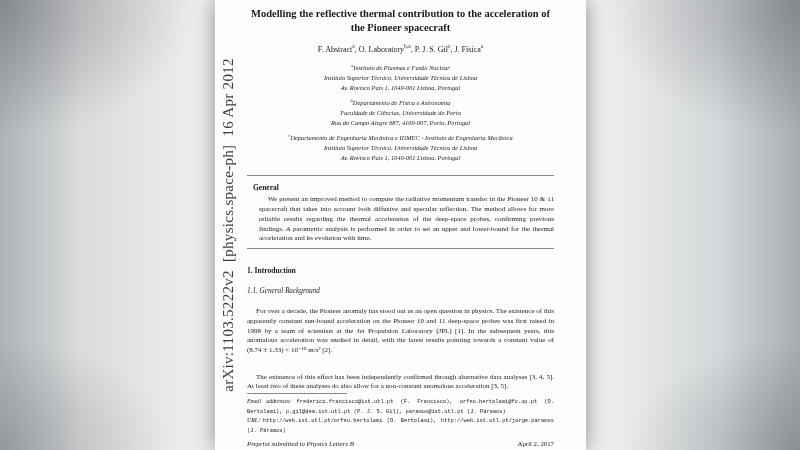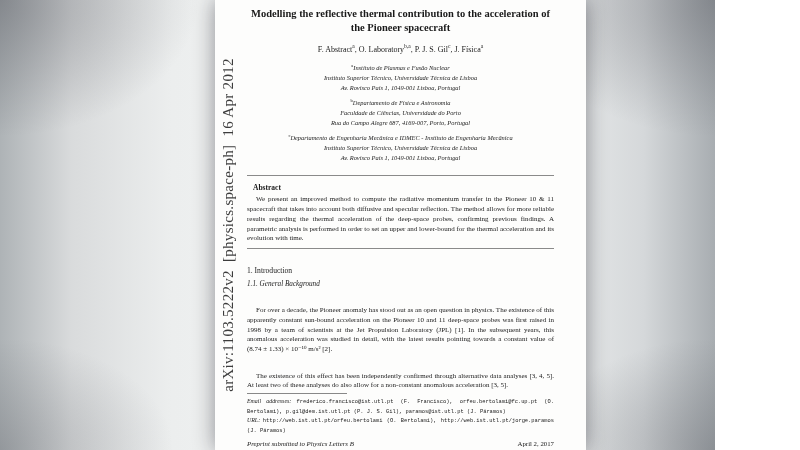--- a/index.html
+++ b/index.html
@@ -1,17 +1,17 @@
 <!DOCTYPE html>
 <html><head>
 <meta charset="utf-8">
 <style>
   html,body{margin:0;padding:0;}
   .stage{
-    position:relative; width:715px; height:450px; overflow:hidden;
+    position:relative; width:800px; height:450px; overflow:hidden;
     font-family:"Liberation Serif","DejaVu Serif",serif;
     background:
       radial-gradient(ellipse 320px 220px at 0% 0%, rgba(70,72,80,0.40), transparent 62%),
       radial-gradient(ellipse 320px 220px at 100% 0%, rgba(70,72,80,0.38), transparent 62%),
       radial-gradient(ellipse 280px 180px at 100% 100%, rgba(85,88,95,0.35), transparent 62%),
       radial-gradient(ellipse 280px 180px at 0% 100%, rgba(85,88,95,0.30), transparent 62%),
       linear-gradient(90deg,#aeb3b6 0%,#d9dbdc 10%,#eceeee 24%,#f3f4f4 50%,#eceeee 76%,#d5d8da 90%,#a8adb1 100%);
   }
   .paper{
     position:absolute; left:215px; top:0; width:371px; height:450px;
@@ -28,24 +28,24 @@
   .authors{ margin-top:9px; text-align:center; font-size:8px; }
   .authors sup{ font-size:5.5px; }
   .affils{ margin-top:9px; }
   .affil{ margin-bottom:6px; text-align:center; font-style:italic;
     font-size:6.4px; line-height:1.5; color:#222; }
   .affil sup{ font-size:4.5px; font-style:normal; }
   .rule{ height:1px; background:#8a8a8a; }
   .rule-top{ margin-top:13px; }
   .rule-bottom{ margin-top:4px; }
   .abstract-heading{ margin:7px 0 3px 6px; font-size:7.5px; font-weight:bold; }
-  .abstract-text{ font-size:7px; line-height:1.4; text-align:justify; text-indent:9px; }
-  .section-heading{ margin-top:17px; font-size:7.6px; font-weight:normal; }
-  .subsection-heading{ margin-top:5px; font-size:7.2px; font-style:italic; }
-  .para{ margin-top:18px; font-size:7px; line-height:1.38; text-align:justify; text-indent:9px; }
+  .abstract-text{ font-size:7px; line-height:1.4; text-align:justify; text-indent:9px;margin-left:12px; }
+  .section-heading{ margin-top:17px; font-size:7.6px; font-weight:bold; }
+  .subsection-heading{ margin-top:12px; font-size:7.2px; font-style:italic; }
+  .para{ margin-top:12px; font-size:7px; line-height:1.38; text-align:justify; text-indent:9px; }
   .para + .para{ margin-top:17px; }
   .footnote{ position:absolute; left:32px; right:32px; bottom:14px; }
   .footnote-rule{ width:100px; height:1px; background:#888; margin-bottom:3px; }
   .fn-text{ font-size:5.9px; line-height:1.45; text-align:justify; color:#222; }
   .fn-label{ font-style:italic; }
   .fn-mono{ font-family:"Liberation Mono","DejaVu Sans Mono",monospace; font-size:5.4px; }
   .footer{ position:absolute; left:32px; right:32px; bottom:3px;
     display:flex; justify-content:space-between; font-size:6.8px; }
   .footer .left{ font-style:italic; }
 </style>
@@ -74,21 +74,21 @@
         <div>Rua do Campo Alegre 687, 4169-007, Porto, Portugal</div>
       </div>
       <div class="affil">
         <div><sup>c</sup><span>Departamento de Engenharia Mecânica e IDMEC - Instituto de Engenharia Mecânica</span></div>
         <div>Instituto Superior Técnico, Universidade Técnica de Lisboa</div>
         <div>Av. Rovisco Pais 1, 1049-001 Lisboa, Portugal</div>
       </div>
     </div>
 
     <div class="rule rule-top"></div>
-    <div class="abstract-heading">Abstract</div>
+    <div class="abstract-heading">General</div>
     <div class="abstract-text">We present an improved method to compute the radiative momentum transfer in the Pioneer 10 &amp; 11 spacecraft that takes into account both diffusive and specular reflection. The method allows for more reliable results regarding the thermal acceleration of the deep-space probes, confirming previous findings. A parametric analysis is performed in order to set an upper and lower-bound for the thermal acceleration and its evolution with time.</div>
     <div class="rule rule-bottom"></div>
 
     <div class="section-heading">1. Introduction</div>
     <div class="subsection-heading">1.1. General Background</div>
     <div class="para">For over a decade, the Pioneer anomaly has stood out as an open question in physics. The existence of this apparently constant sun-bound acceleration on the Pioneer 10 and 11 deep-space probes was first raised in 1998 by a team of scientists at the Jet Propulsion Laboratory (JPL) [1]. In the subsequent years, this anomalous acceleration was studied in detail, with the latest results pointing towards a constant value of (8.74 ± 1.33) × 10⁻¹⁰ m/s² [2].</div>
     <div class="para">The existence of this effect has been independently confirmed through alternative data analyses [3, 4, 5]. At least two of these analyses do also allow for a non-constant anomalous acceleration [3, 5].</div>
 
     <div class="footnote">
       <div class="footnote-rule"></div>

